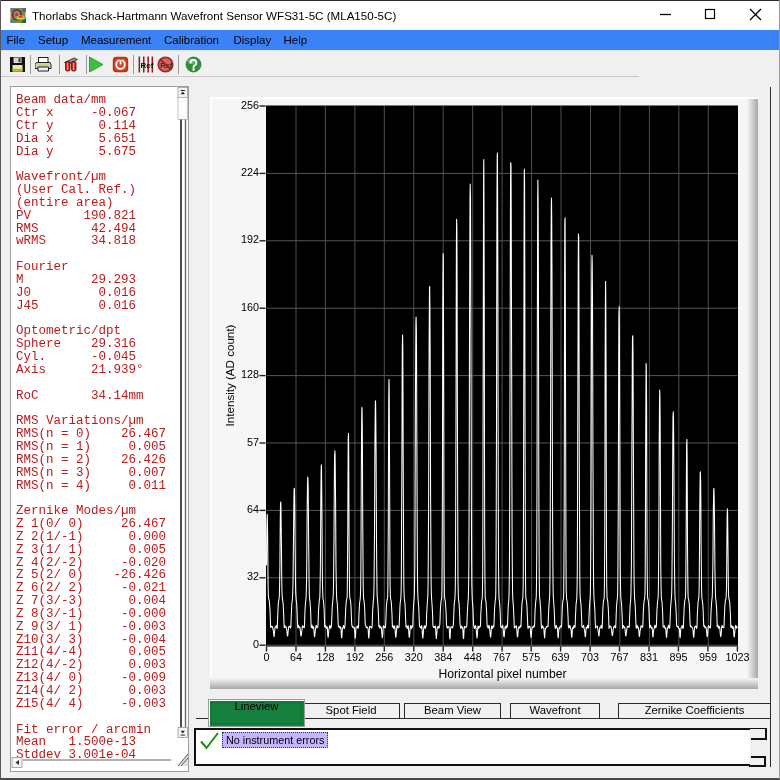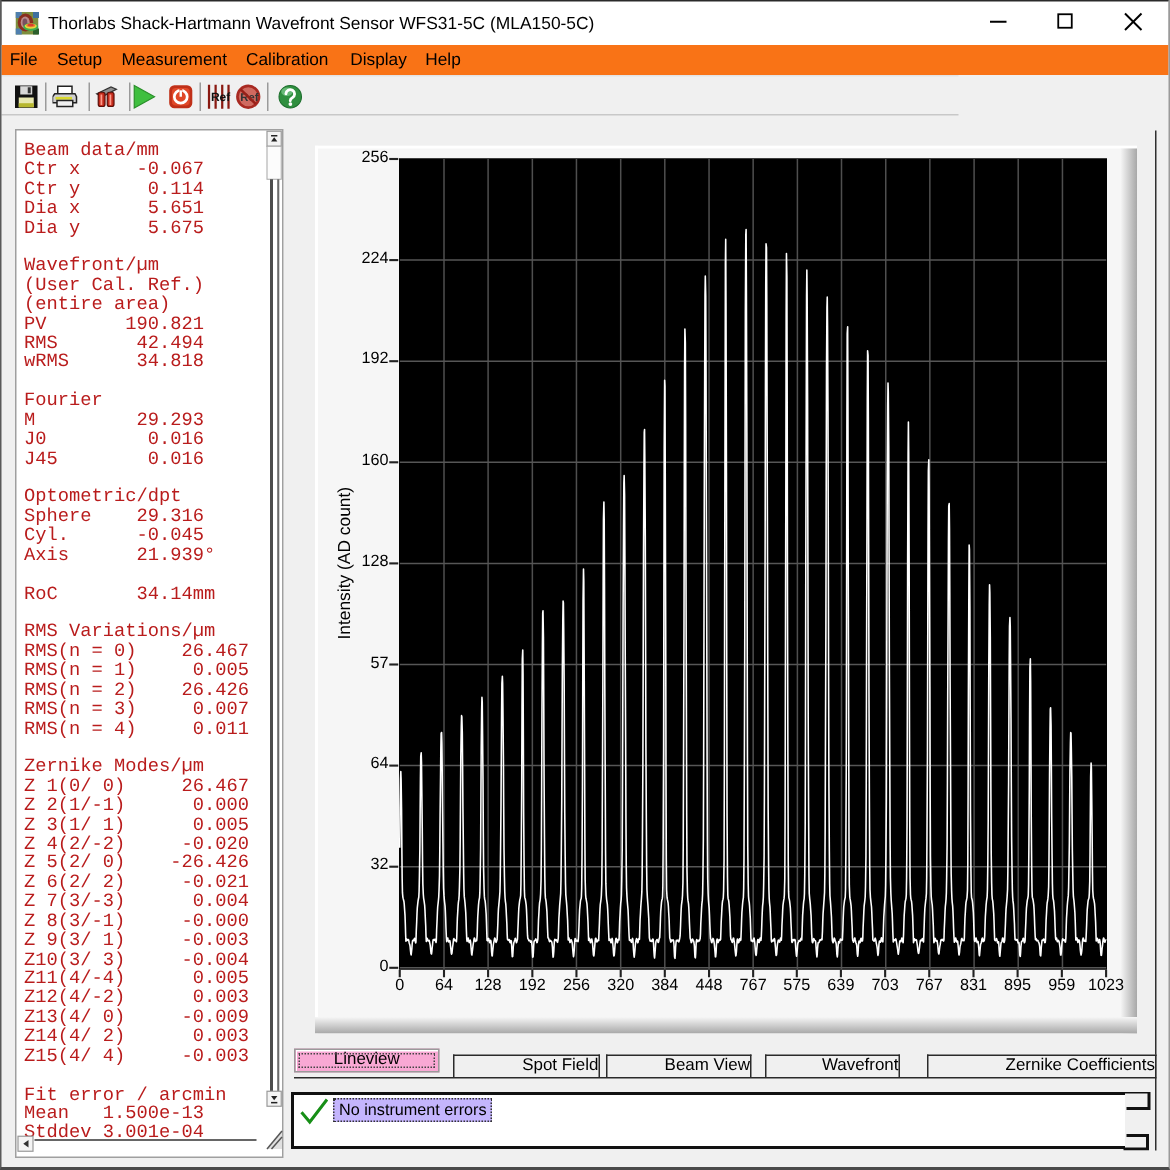--- a/index.html
+++ b/index.html
@@ -1,36 +1,36 @@
 <!DOCTYPE html>
 <html><head><meta charset="utf-8">
 <style>
 *{margin:0;padding:0;box-sizing:border-box}
 html,body{width:780px;height:780px;overflow:hidden;background:#f0f0f0;font-family:"Liberation Sans",sans-serif;position:relative}
 .abs{position:absolute}
 #titlebar{left:0;top:0;width:780px;height:30px;background:#fff;border-top:1px solid #2a2a2a;border-left:1px solid #5a5a5a;border-right:1px solid #9a9a9a}
 #apptitle{left:32px;top:9px;font-size:11.6px;color:#000}
-#menubar{left:1px;top:30px;width:778px;height:20px;background:#f97316}
+#menubar{left:1px;top:30px;width:778px;height:20px;background:#3b82f6}
 .menu{position:absolute;top:4px;font-size:11.5px;color:#000}
 #toolbar{left:1px;top:50px;width:638px;height:27px;background:#f0f0f0;border-top:1px solid #e3e3e3;border-bottom:1px solid #c8c8c8}
 .sep{position:absolute;top:4px;width:1px;height:19px;background:#9a9a9a}
 .ticon{position:absolute;top:5px;width:17px;height:17px}
 #winborder{left:0;top:0;width:780px;height:780px;border-left:1px solid #5a5a5a;border-right:1px solid #9a9a9a;border-bottom:2px solid #4a4a4a;pointer-events:none}
 #lpanel{left:10px;top:86px;width:179px;height:686px;background:#fff;border:1.5px solid #9f9f9f}
 #ltext{left:16px;top:94.2px;width:178px;font-family:"Liberation Mono",monospace;font-size:12.5px;line-height:12.85px;white-space:pre;color:#b91c1c}
 #vline770{left:769.5px;top:87px;width:1.5px;height:680px;background:#2f2f2f}
 #card{left:210px;top:97px;width:548px;height:592px}
 .ylab{position:absolute;left:19px;width:30px;text-align:right;font-size:10.8px;color:#000}
 .xlab{position:absolute;top:553.5px;width:40px;text-align:center;font-size:10.8px;color:#000}
 #ytitle{position:absolute;left:-43.5px;top:272px;width:125px;text-align:center;transform:rotate(-90deg);font-size:11.6px;color:#000}
 #xtitle{position:absolute;left:160px;top:570px;width:265px;text-align:center;font-size:12.2px;color:#000}
 #tabs{left:196px;top:699px;width:575px;height:22px}
-.tab{position:absolute;top:3.5px;height:15.5px;background:#f0f0f0;border:1px solid #2a2a2a;border-bottom:none;font-size:11.3px;text-align:right;color:#000}
+.tab{position:absolute;top:3.5px;height:15.5px;background:#f0f0f0;border:1px solid #2a2a2a;border-bottom:none;font-size:11.3px;text-align:center;color:#000}
 #tabline{position:absolute;top:19px;left:0;width:575px;height:1.3px;background:#2a2a2a}
-#atab{position:absolute;left:0;top:0;width:97px;height:16px;background:#f9a8d4;border:1px solid #9a9a9a;box-shadow:inset 1px 1px 0 #fff;font-size:11.3px;text-align:center;color:#000}
+#atab{position:absolute;left:12px;top:0;width:97px;height:28px;background:#15803d;border:1px solid #9a9a9a;box-shadow:inset 1px 1px 0 #fff;font-size:11.3px;text-align:center;color:#000}
 #atabdot{position:absolute;left:2px;top:2px;right:2px;bottom:2px;border:1px dotted #444}
 #status{left:194px;top:728px;width:574px;height:39px}
 #statbox{position:absolute;left:0;top:0;width:556px;height:38px;background:#fff;border:2px solid #111;border-right:none}
 #staterr{position:absolute;left:28px;top:3.5px;height:16px;border:1px dotted #333;font-size:10.8px;padding:1.5px 3px 0 3px;background:#c4b5fd;color:#000}
 </style></head>
 <body>
 <div class="abs" id="titlebar"></div>
 <svg class="abs" style="left:10px;top:7px" width="17" height="17" viewBox="0 0 17 17">
  <rect x="0.5" y="1" width="15" height="15" fill="#7d8f3e"></rect>
  <rect x="0.5" y="1" width="4" height="4" fill="#4f7fae"></rect>
@@ -278,20 +278,21 @@
     <div class="xlab" style="left:272.1px">767</div>
     <div class="xlab" style="left:301.2px">575</div>
     <div class="xlab" style="left:330.6px">639</div>
     <div class="xlab" style="left:360.1px">703</div>
     <div class="xlab" style="left:389.5px">767</div>
     <div class="xlab" style="left:419.0px">831</div>
     <div class="xlab" style="left:448.4px">895</div>
     <div class="xlab" style="left:477.9px">959</div>
     <div class="xlab" style="left:507.4px">1023</div>
  <div id="ytitle">Intensity (AD count)</div>
+ <div id="xtitle">Horizontal pixel number</div>
 </div>
 <div class="abs" id="tabs">
  <div id="tabline"></div>
  <div class="tab" style="left:106px;width:98px">Spot Field</div>
  <div class="tab" style="left:208px;width:97px">Beam View</div>
  <div class="tab" style="left:314px;width:90px">Wavefront</div>
  <div class="tab" style="left:422px;width:153px">Zernike Coefficients</div>
  <div id="atab">Lineview<div id="atabdot"></div></div>
 </div>
 <div class="abs" id="status">

